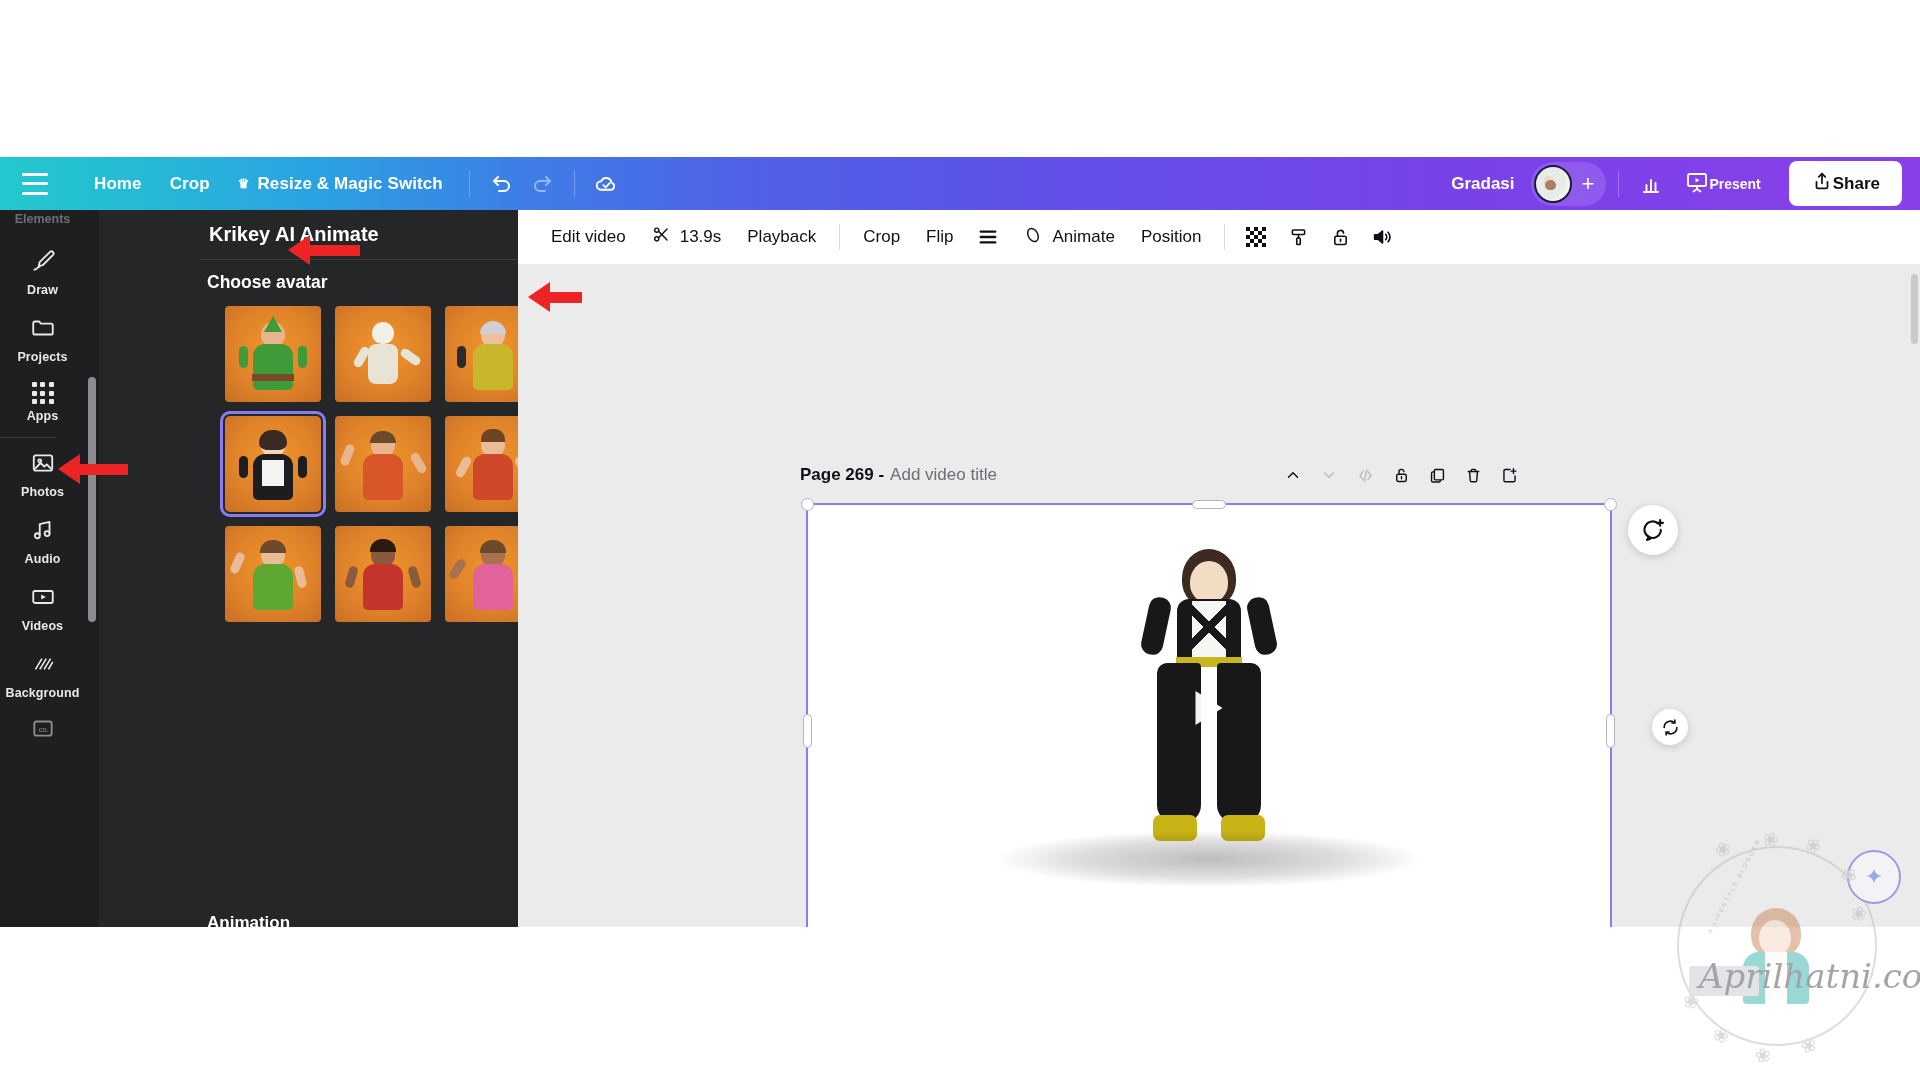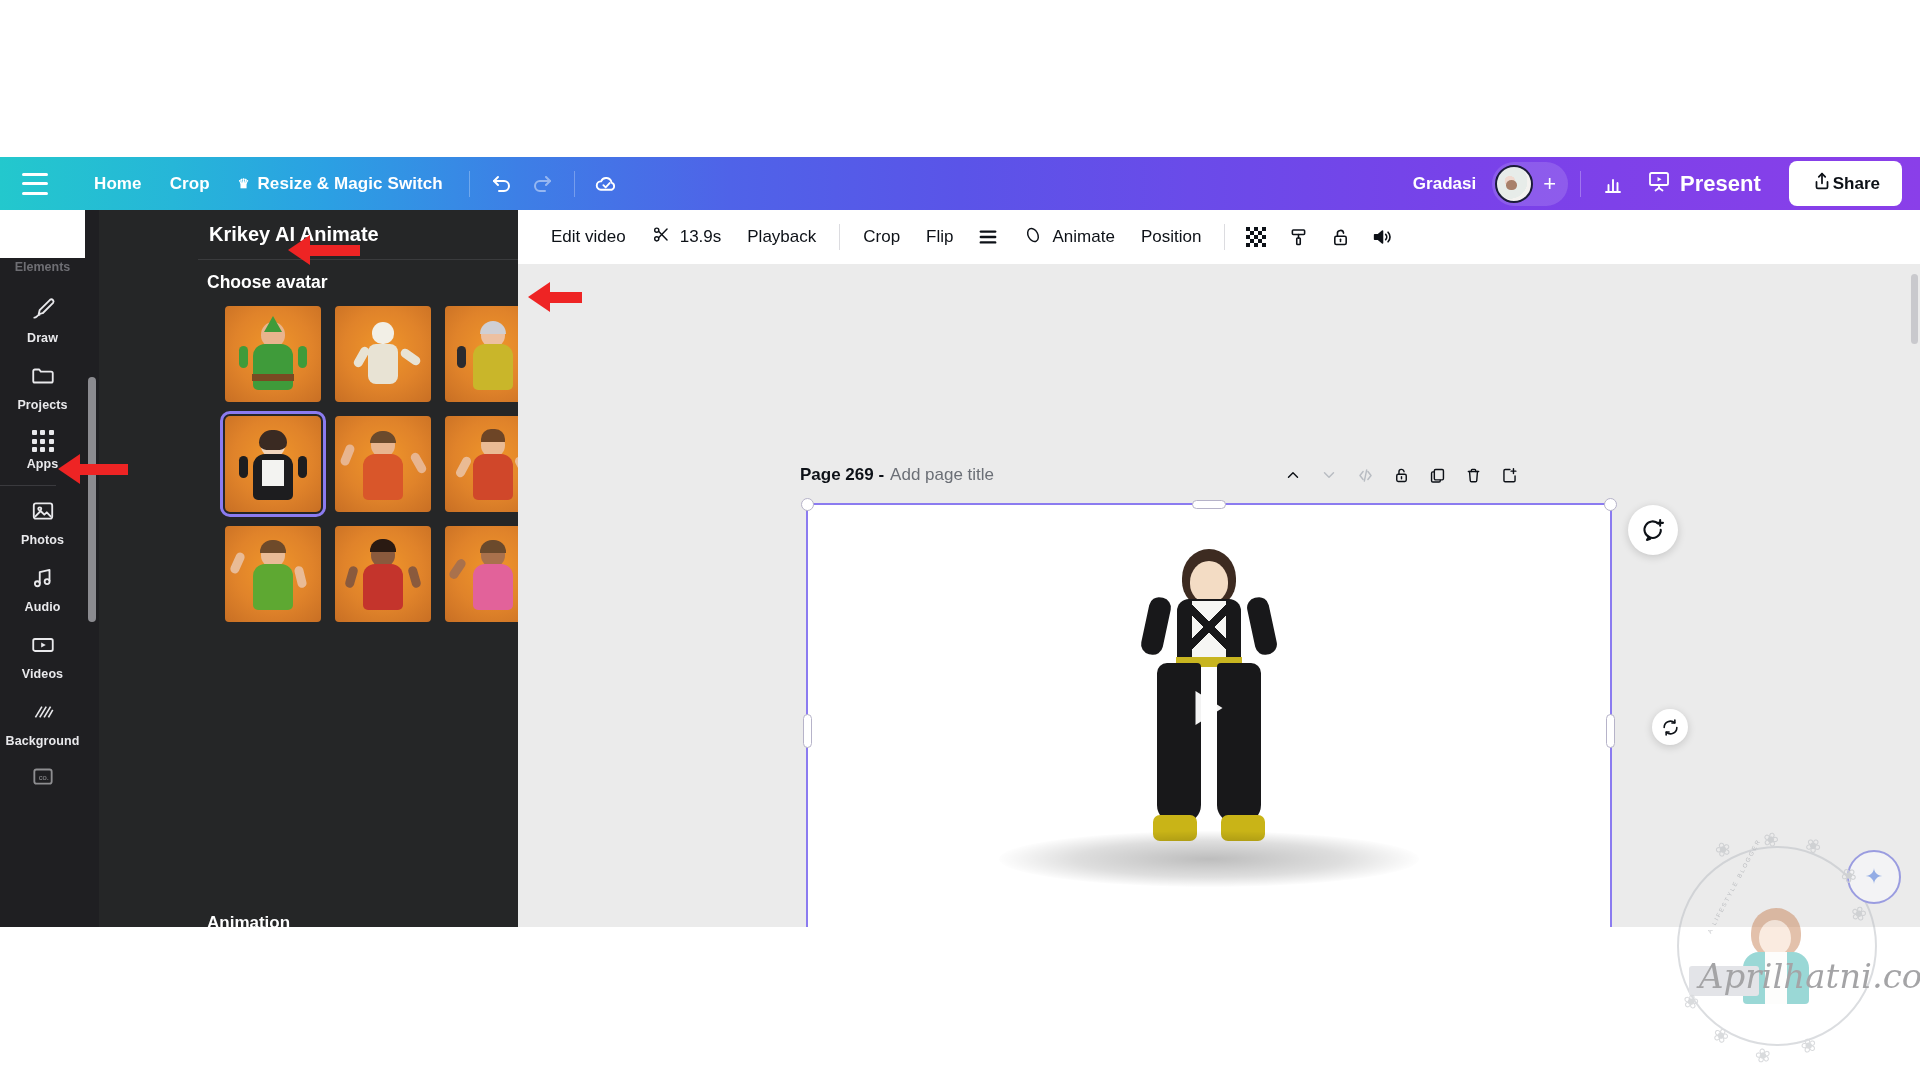--- a/index.html
+++ b/index.html
@@ -47,30 +47,30 @@
   .avatar-circ {
     width: 38px; height: 38px; border-radius: 50%; border: 2px solid #1b1b3a;
     background: radial-gradient(circle at 38% 42%, #f0d9cf 0 18%, #e7ece9 19% 60%, #f4f2ef 61% 100%);
     position: relative; overflow: hidden; flex: none;
   }
   .avatar-circ::after {
     content: ""; position: absolute; left: 9px; top: 13px; width: 11px; height: 10px; border-radius: 50% 50% 45% 45%;
     background: #a8806a;
   }
   .plus-sign { color: #fff; font-size: 22px; font-weight: 400; line-height: 1; }
-  .present-btn { display: flex; align-items: center; gap: 9px; color: #fff; font-size: 22px; font-weight: 600; padding: 7px 14px; border-radius: 8px; cursor: pointer; }
+  .present-btn { display: flex; align-items: center; color: #fff; font-size: 14px; font-weight: 600; padding: 7px 14px; border-radius: 8px; cursor: pointer; }
   .share-btn {
     display: flex; align-items: center; background: #ffffff; color: #0d1117;
     font-size: 17px; font-weight: 700; padding: 9px 22px; border-radius: 8px; margin-left: 14px; margin-right: 18px; cursor: pointer;
   }
 
   
   .rail {
     position: absolute; left: 0; top: 53px; width: 85px; height: 717px;
-    background: #1f1f22; display: flex; flex-direction: column; align-items: flex-start; padding-top: 4px; margin-top: 48px;
+    background: #1f1f22; display: flex; flex-direction: column; align-items: flex-start; padding-top: 4px;
   }
   .rail-clip { position: absolute; left: 0; top: 0; width: 85px; height: 18px; overflow: hidden; }
   .rail-item {
     width: 85px; padding: 10px 0 8px; display: flex; flex-direction: column; align-items: center; gap: 5px; cursor: pointer;
     color: #e9e9ec;
   }
   .rail-item .lbl { font-size: 12.5px; font-weight: 600; letter-spacing: .1px; }
   .rail-item.partial { opacity: .55; }
   .rail-sep { width: 56px; height: 1px; background: #3a3a3e; margin: 6px 0 2px; }
   .apps-grid { display: grid; grid-template-columns: repeat(3, 5px); grid-template-rows: repeat(3, 5px); gap: 3.5px; }
@@ -560,21 +560,21 @@
         </div>
       </div>
 
       <div class="canvas-vscroll">
           <i></i>
         </div>
     </div>
 
     <div class="page-bar">
       <span class="page-num">Page 269 -</span>
-      <span class="page-title-ph">Add page title</span>
+      <span class="page-title-ph">Add video title</span>
 
       <div class="page-tools">
         <div class="pt-btn">
           <svg width="18" height="18" viewBox="0 0 24 24" fill="none" stroke="#0d1117" stroke-width="1.9" stroke-linecap="round" stroke-linejoin="round">
               <polyline points="6,15 12,9 18,15"></polyline>
             </svg>
         </div>
         <div class="pt-btn muted">
           <svg width="18" height="18" viewBox="0 0 24 24" fill="none" stroke="#b8bcc2" stroke-width="1.9" stroke-linecap="round" stroke-linejoin="round">
               <polyline points="6,9 12,15 18,9"></polyline>

